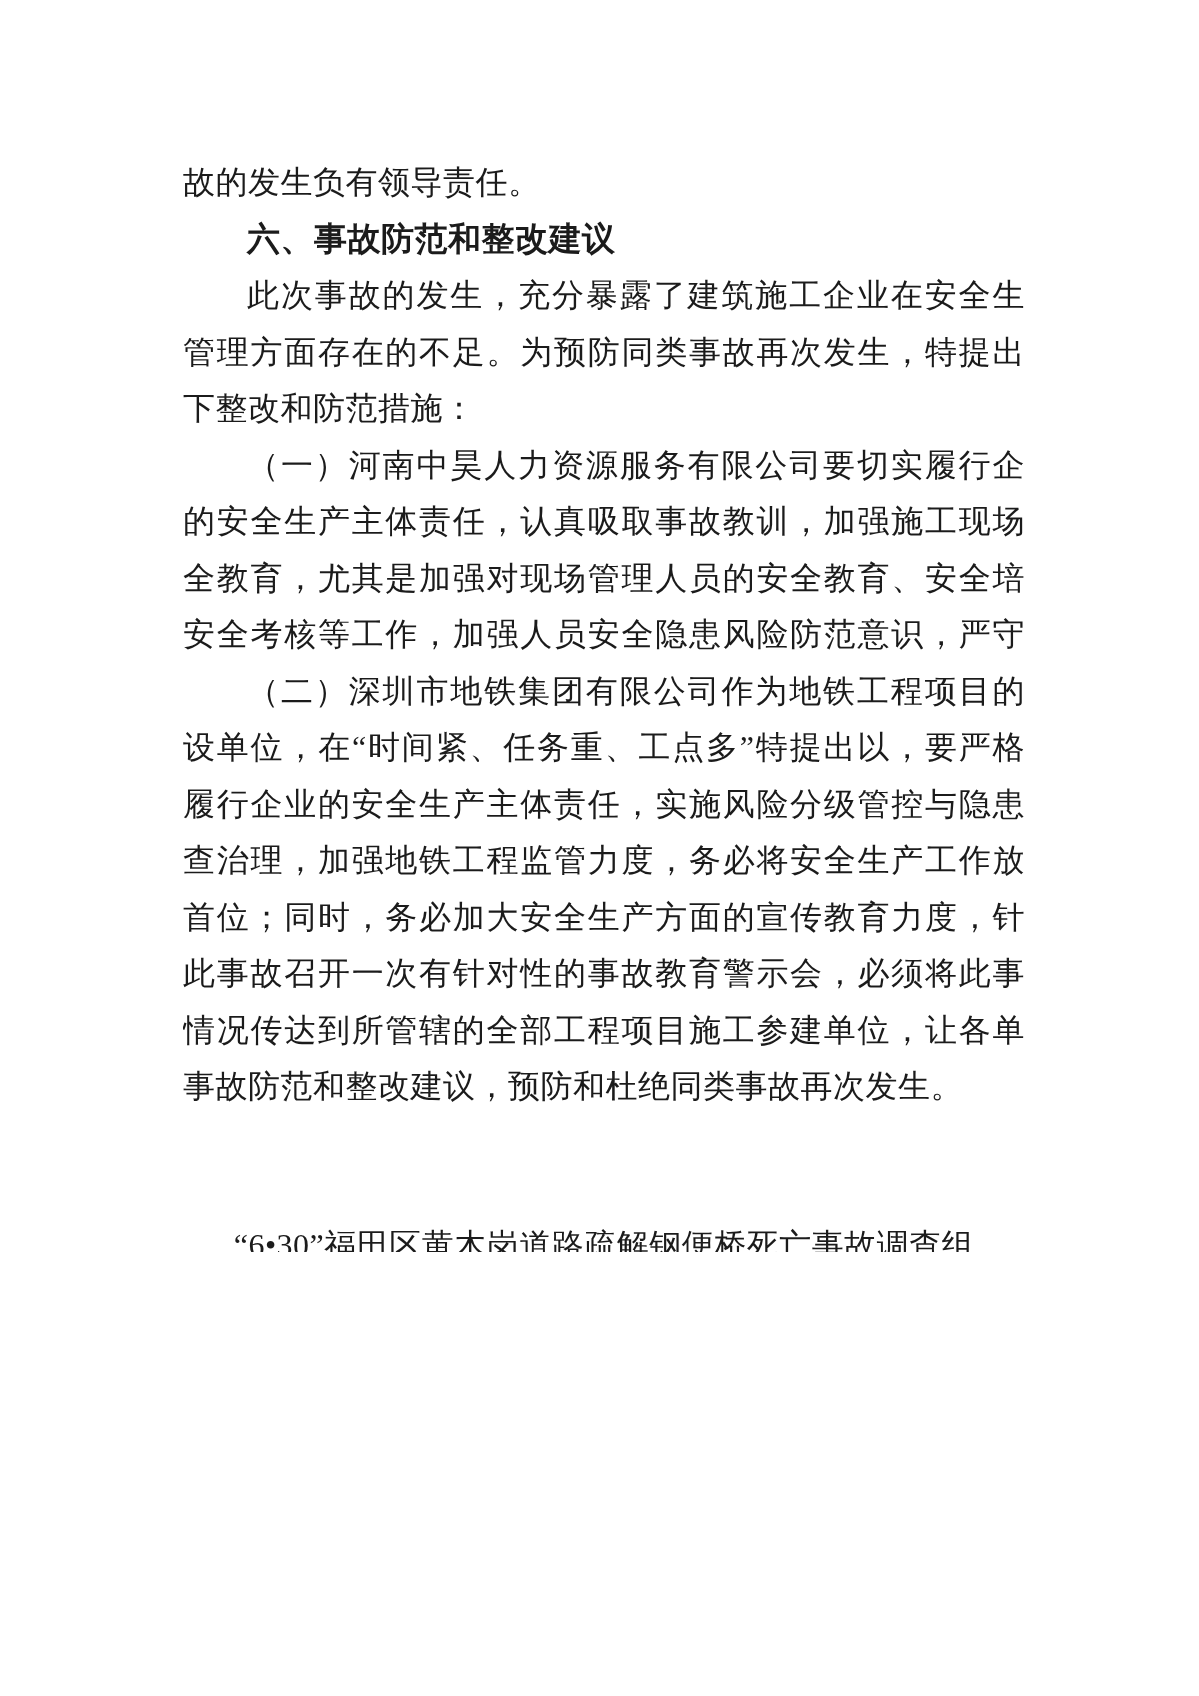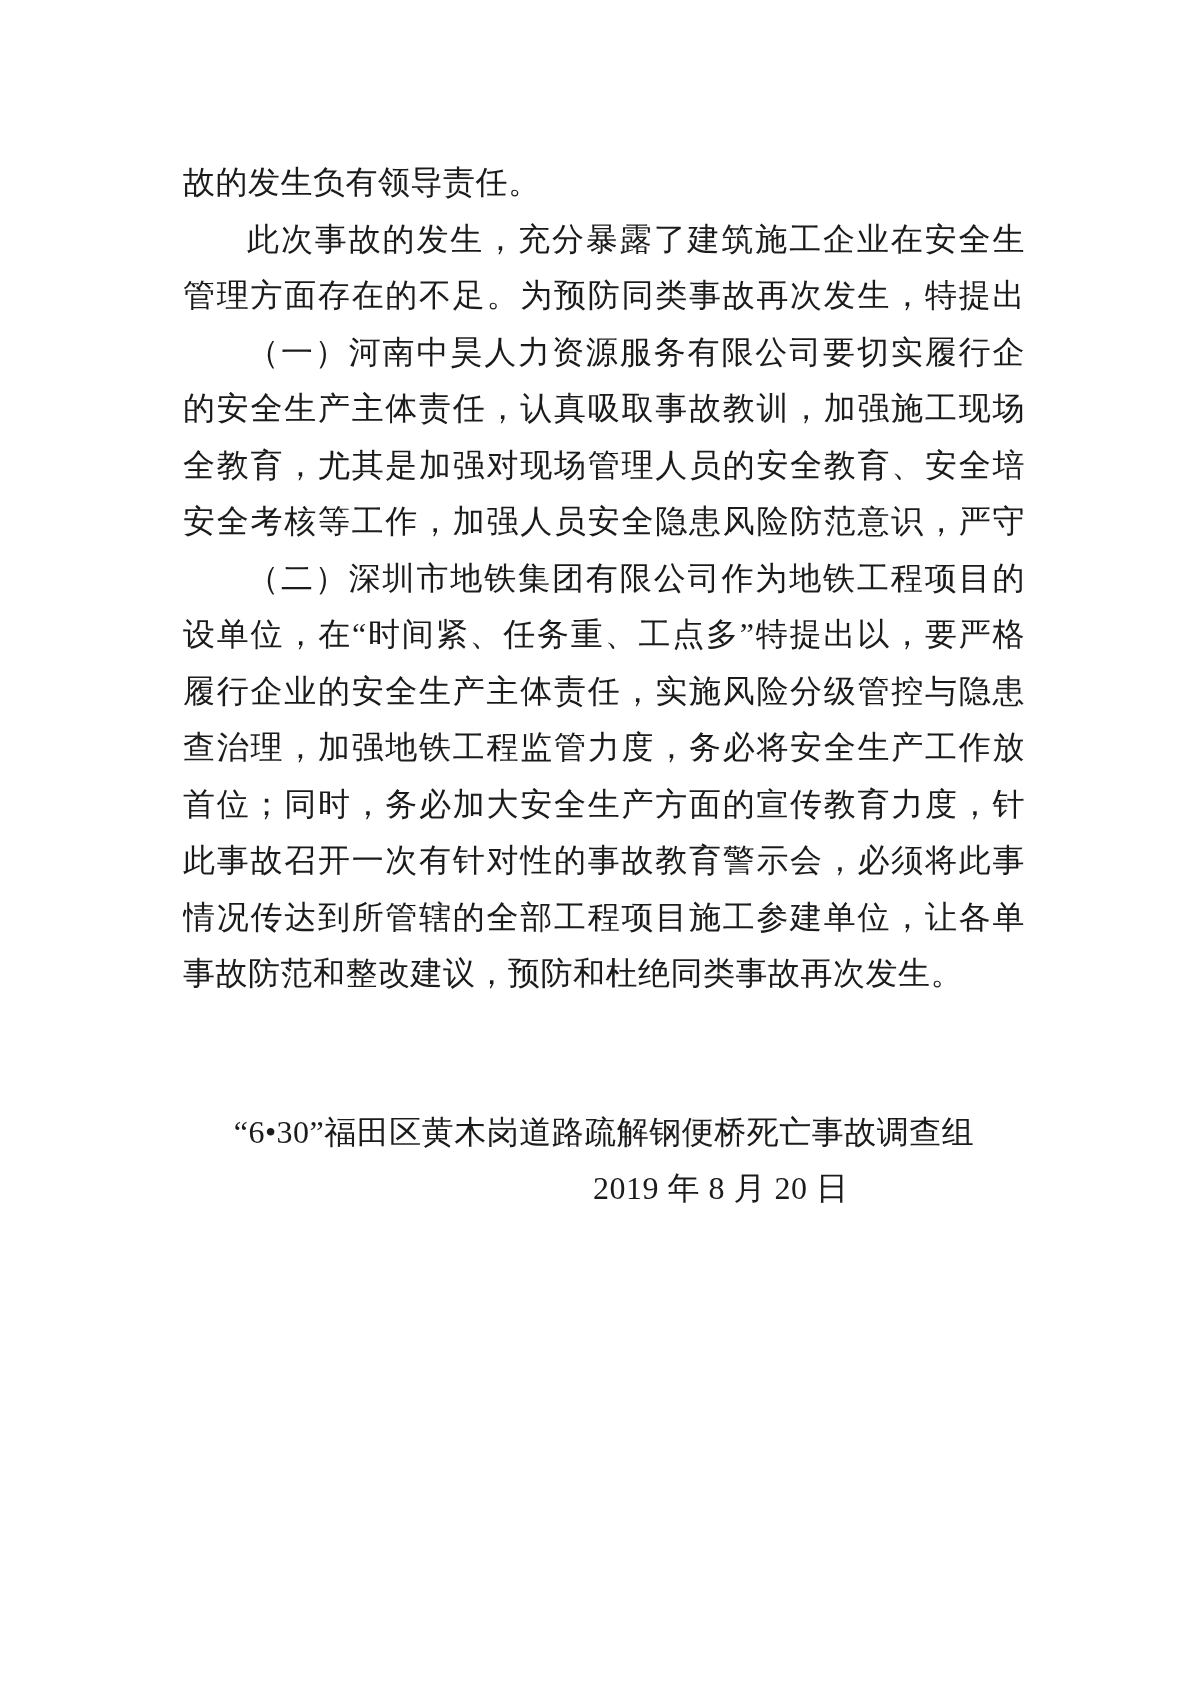--- a/index.html
+++ b/index.html
@@ -68,22 +68,24 @@
     font-family: "Liberation Sans", "DejaVu Sans", sans-serif;
   }
 </style>
 </head>
 <body>
 
 <div class="page">
   <div class="content">
 
     <div class="l">故的发生负有领导责任。</div>
+    <div class="l indent heading">六、事故防范和整改建议</div>
     <div class="l indent fill">此次事故的发生，充分暴露了建筑施工企业在安全生产</div>
     <div class="l fill">管理方面存在的不足。为预防同类事故再次发生，特提出以</div>
+    <div class="l">下整改和防范措施：</div>
     <div class="l indent fill">（一）河南中昊人力资源服务有限公司要切实履行企业</div>
     <div class="l fill">的安全生产主体责任，认真吸取事故教训，加强施工现场安</div>
     <div class="l fill">全教育，尤其是加强对现场管理人员的安全教育、安全培训、</div>
     <div class="l fill">安全考核等工作，加强人员安全隐患风险防范意识，严守安</div>
     <div class="l indent fill">（二）深圳市地铁集团有限公司作为地铁工程项目的建</div>
     <div class="l fill">设单位，在“时间紧、任务重、工点多”特提出以，要严格</div>
     <div class="l fill">履行企业的安全生产主体责任，实施风险分级管控与隐患排</div>
     <div class="l fill">查治理，加强地铁工程监管力度，务必将安全生产工作放在</div>
     <div class="l fill">首位；同时，务必加大安全生产方面的宣传教育力度，针对</div>
     <div class="l fill">此事故召开一次有针对性的事故教育警示会，必须将此事故</div>

